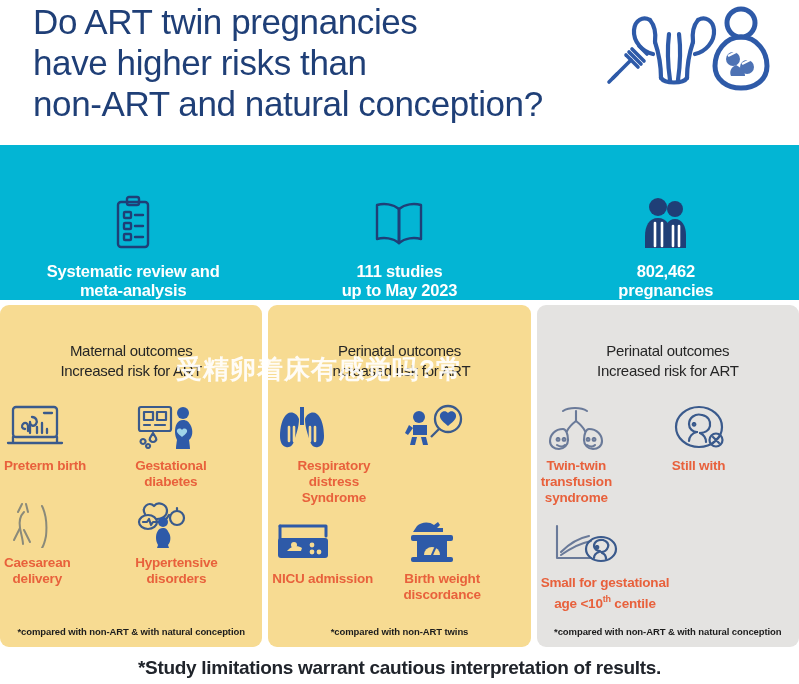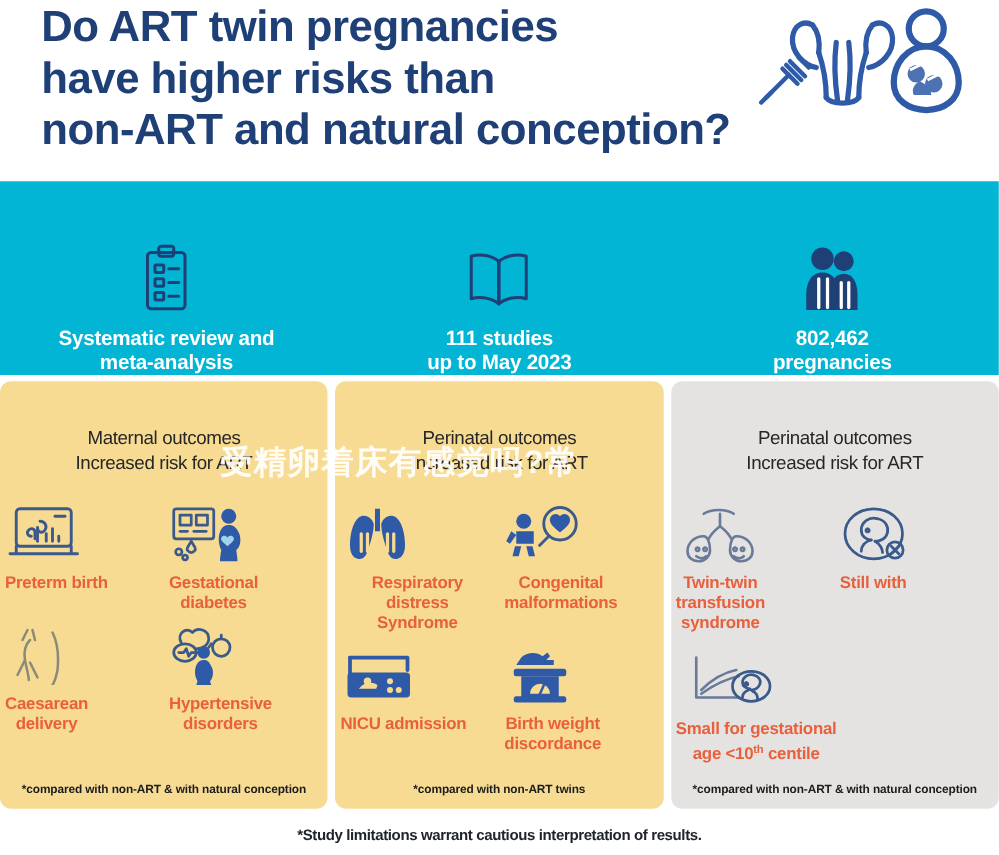--- a/index.html
+++ b/index.html
@@ -21,21 +21,21 @@
     left: 0; top: 0;
     width: 799px; height: 145px;
     background: #ffffff;
   }
   #title-text {
     position: absolute;
     left: 33px; top: 1px;
     width: 560px;
     font-size: 35px;
     line-height: 41px;
-    font-weight: bold;
+    font-weight: normal;
     color: #1f3f77;
     letter-spacing: -0.4px;
     white-space: pre-line;
   }
   #header-icons {
     position: absolute;
     right: 24px; top: 4px;
     width: 180px; height: 90px;
   }
 
@@ -154,21 +154,21 @@
   #footer {
     position: absolute;
     left: 0; top: 652px;
     width: 799px; height: 32px;
     background: #ffffff;
     display: flex;
     align-items: center;
     justify-content: center;
   }
   #footer-text {
-    font-size: 12px;
+    font-size: 19px;
     font-weight: bold;
     color: #20242b;
     letter-spacing: -0.3px;
   }
 
   
   #watermark {
     position: absolute;
     left: 176px; top: 352px;
     font-size: 26px;
@@ -400,22 +400,20 @@
               <path d="M23 34 l2 8 h-5 l-2 -8 Z"></path>
               <path d="M6 22 l-4 8 3 2 5 -7 Z"></path>
             </g>
             <g fill="none" stroke="#3a5a8c" stroke-width="2.3">
               <circle cx="45" cy="16" r="13"></circle>
               <path d="M36 26 L28 34"></path>
             </g>
             <path d="M45 10 c3 -4 9 -1 8 4 c-1 4 -6 7 -8 9 c-2 -2 -7 -5 -8 -9 c-1 -5 5 -8 8 -4 Z" fill="#2e5aa8"></path>
           </svg>
         </div>
-        <div class="item-label">Congenital
-malformations</div>
       </div>
 
       <div class="item">
         <div class="item-icon">
           <svg width="62" height="46" viewBox="0 0 62 46">
             <g fill="none" stroke="#2e5aa8" stroke-width="3" stroke-linecap="round" stroke-linejoin="round">
               <path d="M8 8 h46 v10"></path>
               <path d="M8 8 v14"></path>
             </g>
             <rect x="6" y="20" width="50" height="20" rx="3" fill="#2e5aa8"></rect>

